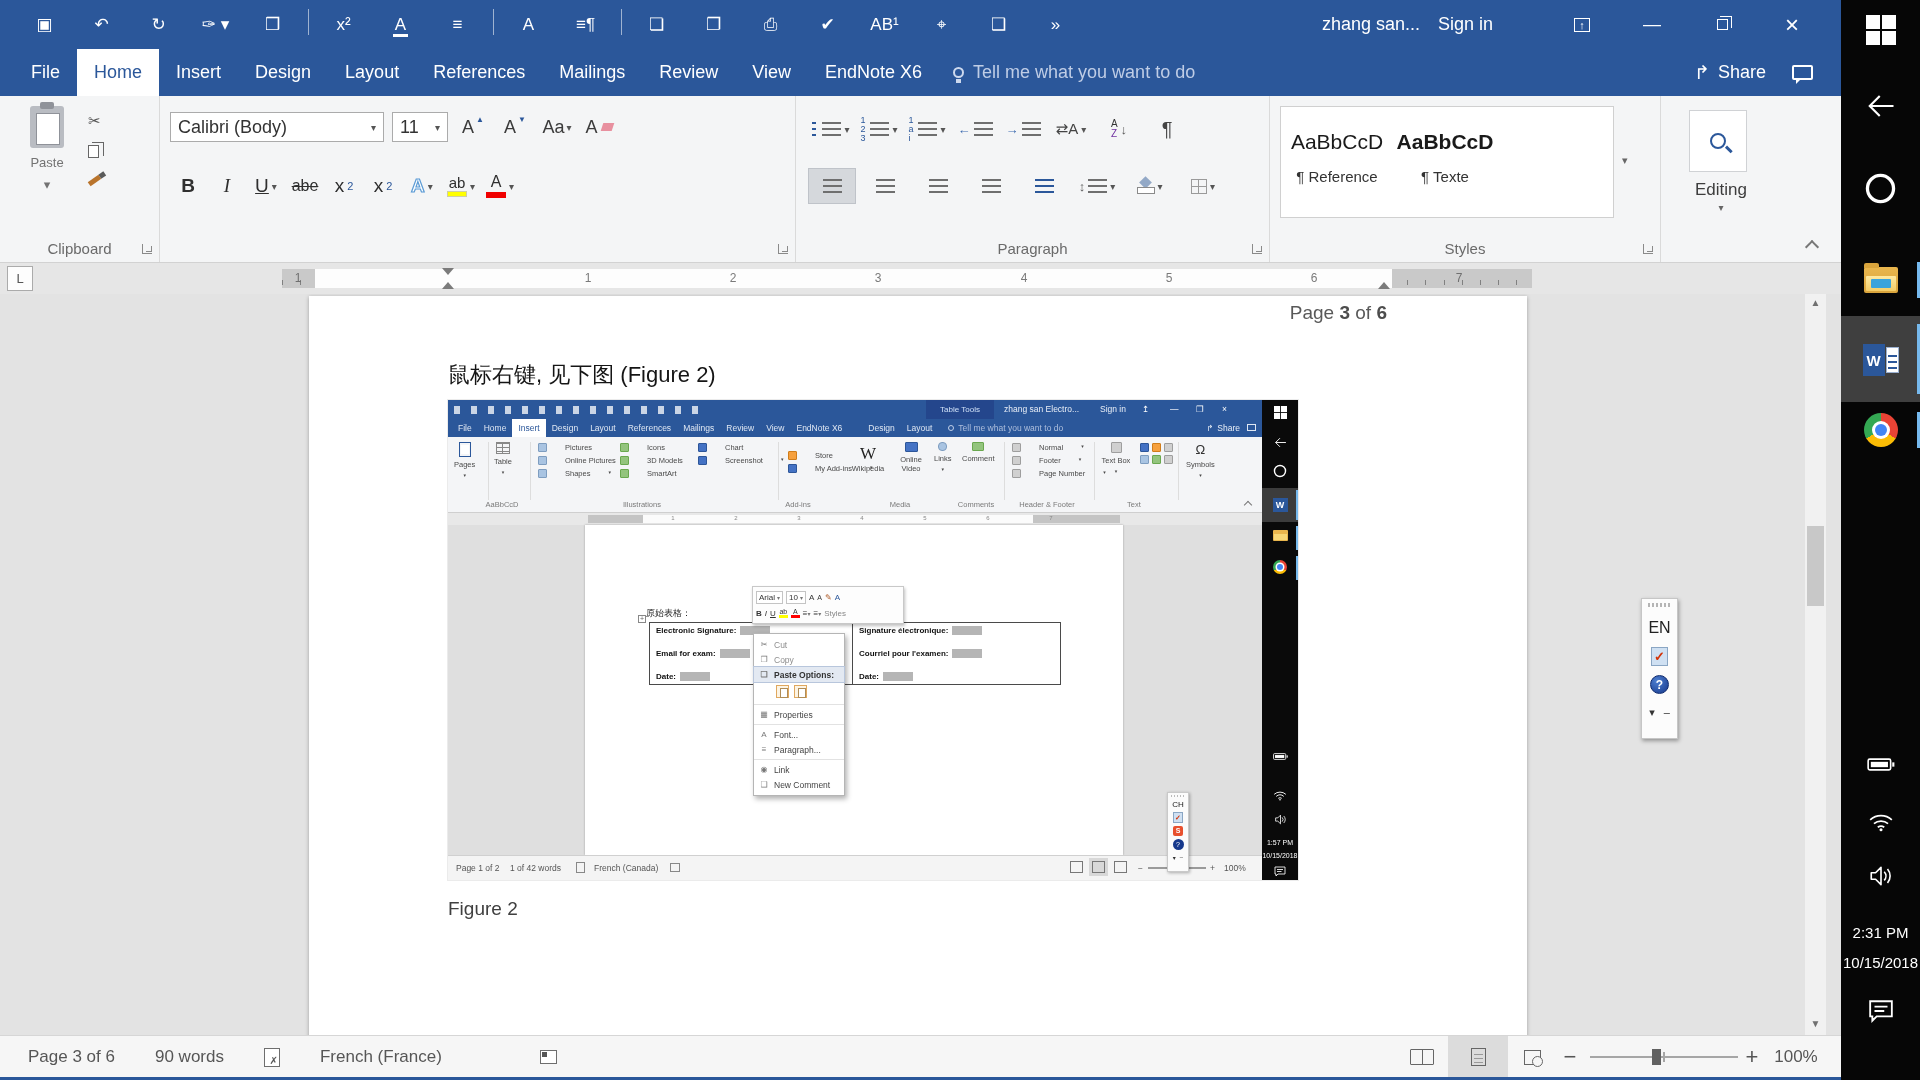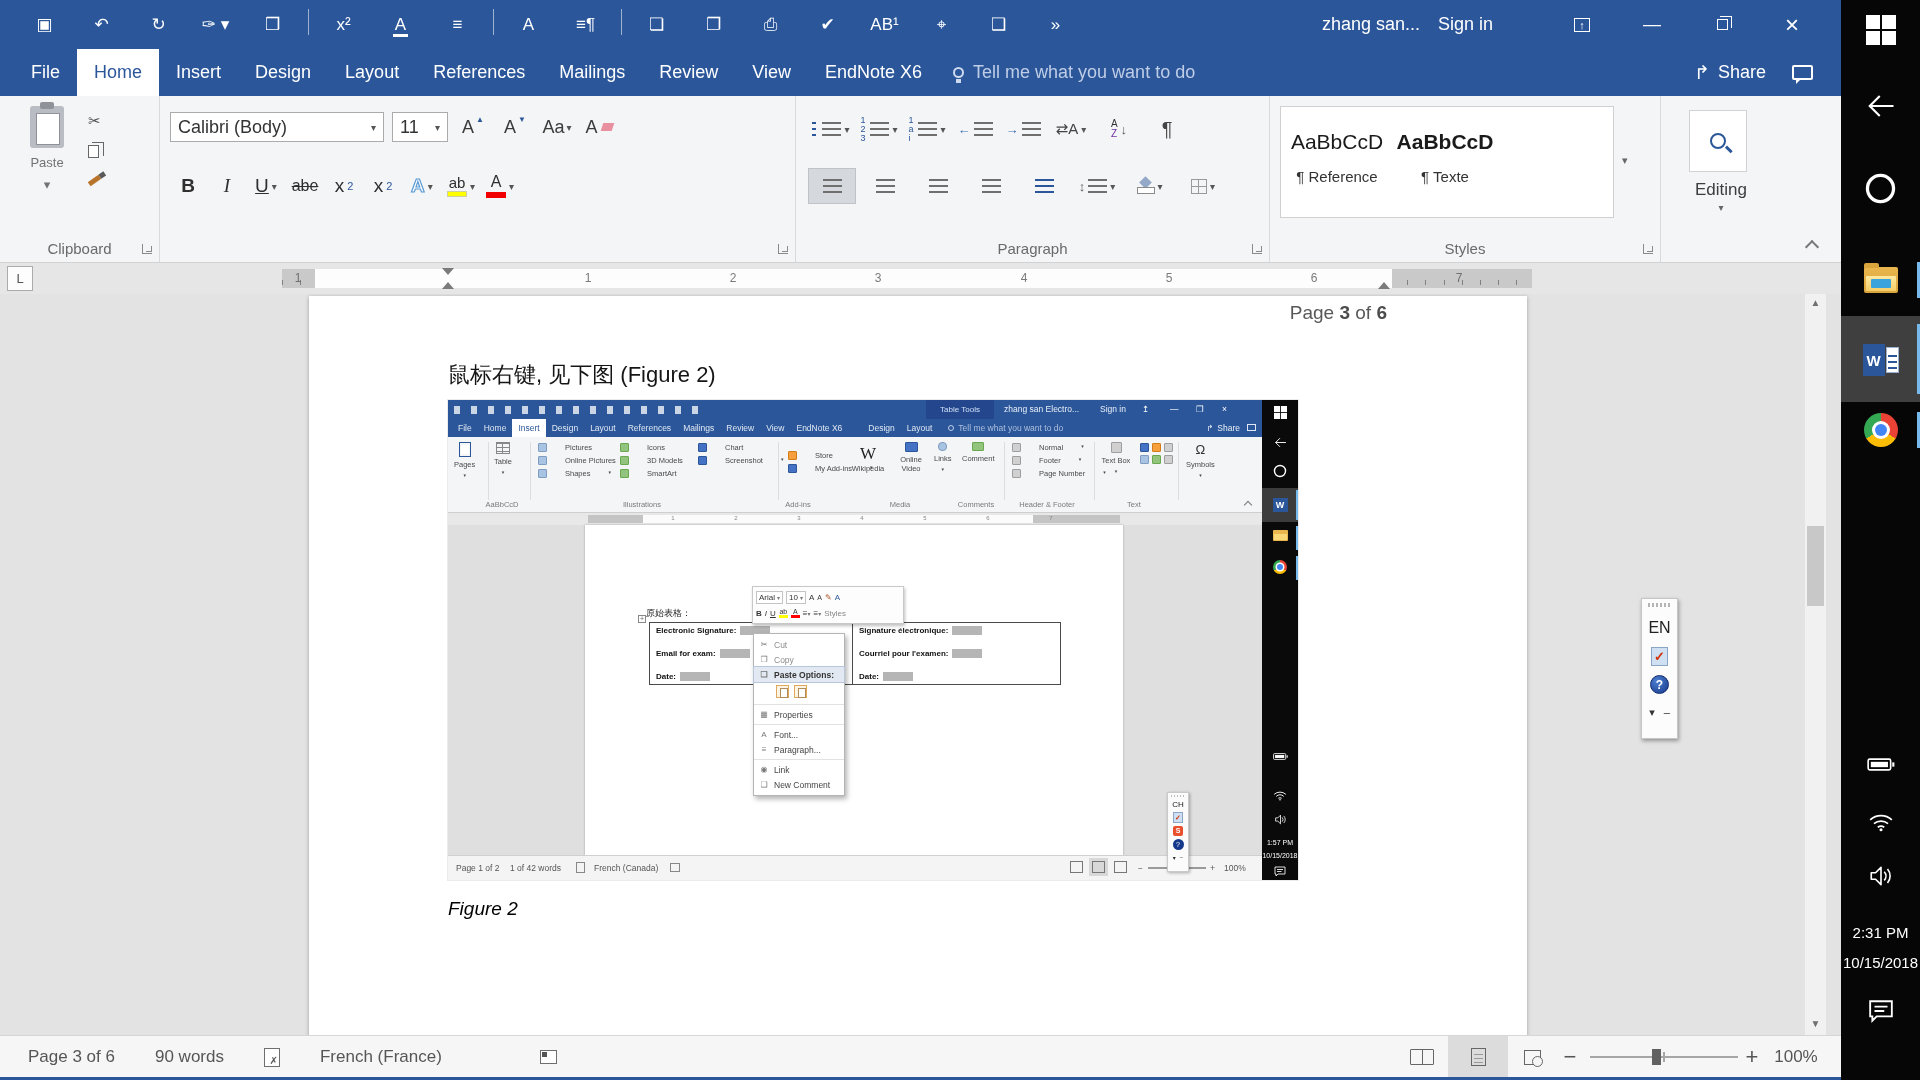--- a/index.html
+++ b/index.html
@@ -117,21 +117,21 @@
 .ind{position:absolute;width:0;height:0;border-left:6px solid transparent;border-right:6px solid transparent}
 .ind-top{left:160px;top:-1px;border-top:7px solid #7b7b7b}
 .ind-bot{left:160px;bottom:-1px;border-bottom:7px solid #7b7b7b}
 .ind-r{left:1096px;bottom:-1px;border-bottom:7px solid #7b7b7b}
 
 .docarea{position:absolute;left:0;right:0;top:294px;bottom:45px;background:#e3e3e3;overflow:hidden}
 .page{position:absolute;left:309px;top:2px;width:1218px;height:760px;background:#fff;box-shadow:0 1px 4px rgba(0,0,0,.3)}
 .pg-header{position:absolute;top:6px;right:140px;font-size:19px;color:#595959}
 .pg-header b{font-weight:bold;color:#4d4d4d}
 .body-text{position:absolute;left:139px;top:64px;font-size:22px;color:#151515}
-.caption{position:absolute;left:139px;top:602px;font-size:19px;font-style:italic;color:#000000}
+.caption{position:absolute;left:139px;top:602px;font-size:19px;color:#404040}
 .vscroll{position:absolute;right:15px;top:0;bottom:0;width:21px;background:#f1f1f1;display:flex;flex-direction:column;align-items:center}
 .varr{font-size:10px;color:#707070;margin:3px 0}
 .vthumb{position:absolute;top:232px;left:2px;width:17px;height:80px;background:#c8c8c8}
 .varr.dn{position:absolute;bottom:3px}
 
 .statusbar{position:absolute;left:0;right:0;bottom:3px;height:42px;background:#f6f6f6;border-top:1px solid #d6d6d6;font-size:17px;color:#565656}
 .sb-l{position:absolute;left:28px;top:0;height:42px;display:flex;align-items:center}
 .sb-it{margin-right:40px;white-space:nowrap}
 .ic-proof{width:16px;height:19px;border:1px solid #6e6e6e;background:#fff;display:flex;align-items:flex-end;justify-content:flex-end;font-size:10px;color:#555;padding:0 1px}
 .ic-macro{width:17px;height:14px;border:1px solid #6e6e6e;background:linear-gradient(#fff,#fff),repeating-linear-gradient(to bottom,#9a9a9a 0 1px,transparent 1px 4px);position:relative}

